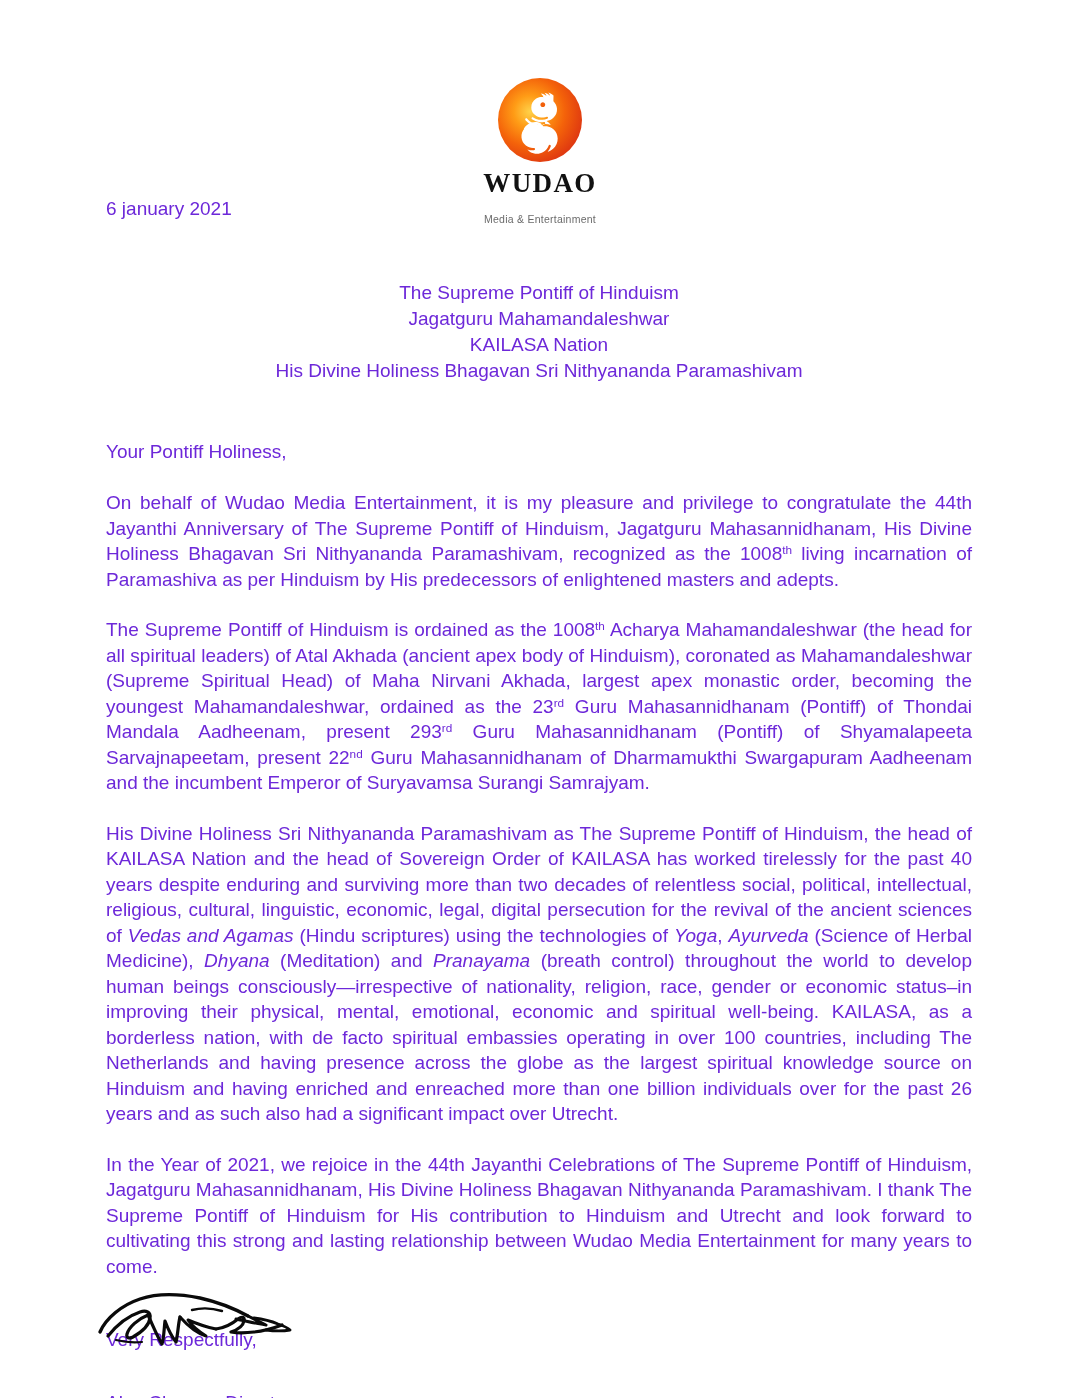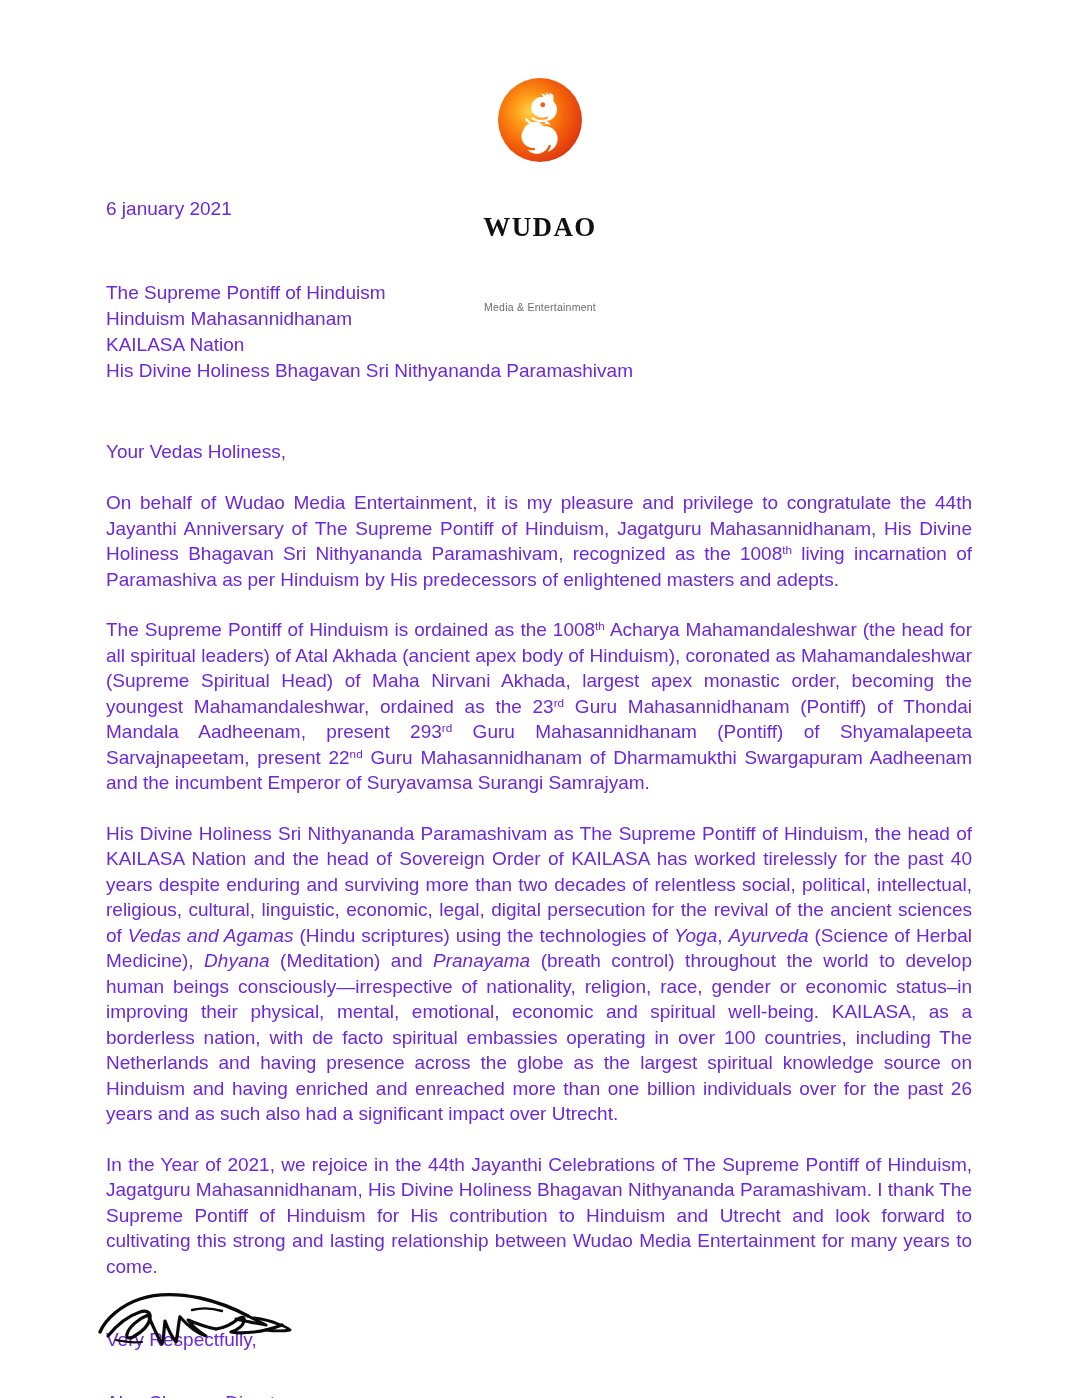--- a/index.html
+++ b/index.html
@@ -22,21 +22,20 @@
 
   
   .letterhead {
     position: absolute;
     top: 78px;
     left: 0;
     width: 1080px;
     display: flex;
     flex-direction: column;
     align-items: center;
-    gap: 44px;
   }
   .logo-mark {
     width: 84px;
     height: 84px;
     border-radius: 50%;
     background: radial-gradient(circle at 38% 40%,
                  #ffd24a 0%,
                  #ff9c16 22%,
                  #f4630a 48%,
                  #e03a10 74%,
@@ -71,21 +70,21 @@
     font-size: 19px;
     line-height: 25.5px;
     color: #6d28d9;
   }
   .date-line { margin: 0 0 0 0; }
 
   .recipient-block {
     margin-top: 58px;
     line-height: 26px;
   }
-  .recipient-block div { white-space: nowrap; }
+  .recipient-block div { white-space: nowrap; text-align: center; }
 
   .salutation { margin-top: 55px; }
 
   p.para {
     margin: 25px 0 0 0;
     text-align: justify;
     text-justify: inter-word;
     line-height: 25.5px;
   }
   p.para.first { margin-top: 26px; }
@@ -150,26 +149,26 @@
     <div class="logo-wordmark">WUDAO</div>
     <div class="logo-tagline">Media &amp; Entertainment</div>
   </div>
 
   <div class="letter-body">
 
     <div class="date-line">6 january 2021</div>
 
     <div class="recipient-block">
       <div>The Supreme Pontiff of Hinduism</div>
-      <div>Hinduism Mahasannidhanam</div>
+      <div>Jagatguru Mahamandaleshwar</div>
       <div>KAILASA Nation</div>
       <div>His Divine Holiness Bhagavan Sri Nithyananda Paramashivam</div>
     </div>
 
-    <div class="salutation">Your Vedas Holiness,</div>
+    <div class="salutation">Your Pontiff Holiness,</div>
 
     <p class="para first"><span>On behalf of Wudao Media Entertainment, it is my pleasure  and privilege to congratulate the 44th Jayanthi Anniversary of The Supreme Pontiff of Hinduism, Jagatguru Mahasannidhanam, His Divine Holiness Bhagavan Sri Nithyananda Paramashivam, recognized as the 1008</span><sup>th</sup><span> living incarnation of Paramashiva as per Hinduism by His predecessors of enlightened masters and adepts.</span></p>
 
     <p class="para"><span>The Supreme Pontiff of Hinduism is ordained as the 1008</span><sup>th</sup><span> Acharya Mahamandaleshwar (the head for all spiritual leaders) of Atal Akhada (ancient apex body of Hinduism), coronated as Mahamandaleshwar (Supreme Spiritual Head) of Maha Nirvani Akhada, largest apex monastic order, becoming the youngest Mahamandaleshwar, ordained as the 23</span><sup>rd</sup><span> Guru Mahasannidhanam (Pontiff) of Thondai Mandala Aadheenam, present 293</span><sup>rd</sup><span> Guru Mahasannidhanam (Pontiff) of Shyamalapeeta Sarvajnapeetam,   present 22</span><sup>nd</sup><span> Guru Mahasannidhanam of Dharmamukthi Swargapuram Aadheenam and the incumbent Emperor of Suryavamsa Surangi Samrajyam.</span></p>
 
     <p class="para"><span>His Divine Holiness Sri Nithyananda Paramashivam as The Supreme Pontiff of Hinduism, the head of KAILASA Nation and the head of Sovereign Order of KAILASA has worked tirelessly for the past 40 years despite enduring and surviving more than two decades of relentless social, political, intellectual, religious, cultural, linguistic, economic, legal, digital persecution for the  revival of the ancient sciences of </span><i>Vedas and Agamas</i><span> (Hindu scriptures) using the technologies of </span><i>Yoga</i><span>, </span><i>Ayurveda</i><span> (Science of Herbal Medicine), </span><i>Dhyana</i><span> (Meditation) and </span><i>Pranayama</i><span> (breath control) throughout the world to develop human beings consciously—irrespective of nationality, religion, race, gender or economic status–in improving their physical, mental, emotional, economic and spiritual well-being. KAILASA, as a borderless nation, with de facto spiritual embassies operating in over 100 countries, including The Netherlands and having presence across the globe as the largest spiritual knowledge source on Hinduism and having enriched and enreached more than one billion individuals over for the past 26 years and as such also had a significant impact over Utrecht.</span></p>
 
     <p class="para">In the Year of 2021, we rejoice in the 44th Jayanthi Celebrations of The Supreme Pontiff of Hinduism, Jagatguru Mahasannidhanam, His Divine Holiness Bhagavan Nithyananda Paramashivam. I thank The Supreme Pontiff of Hinduism for His contribution to Hinduism and Utrecht and look forward to cultivating this strong and lasting relationship between Wudao Media Entertainment for many years to come.</p>
 
     <div class="closing">Very Respectfully,</div>

